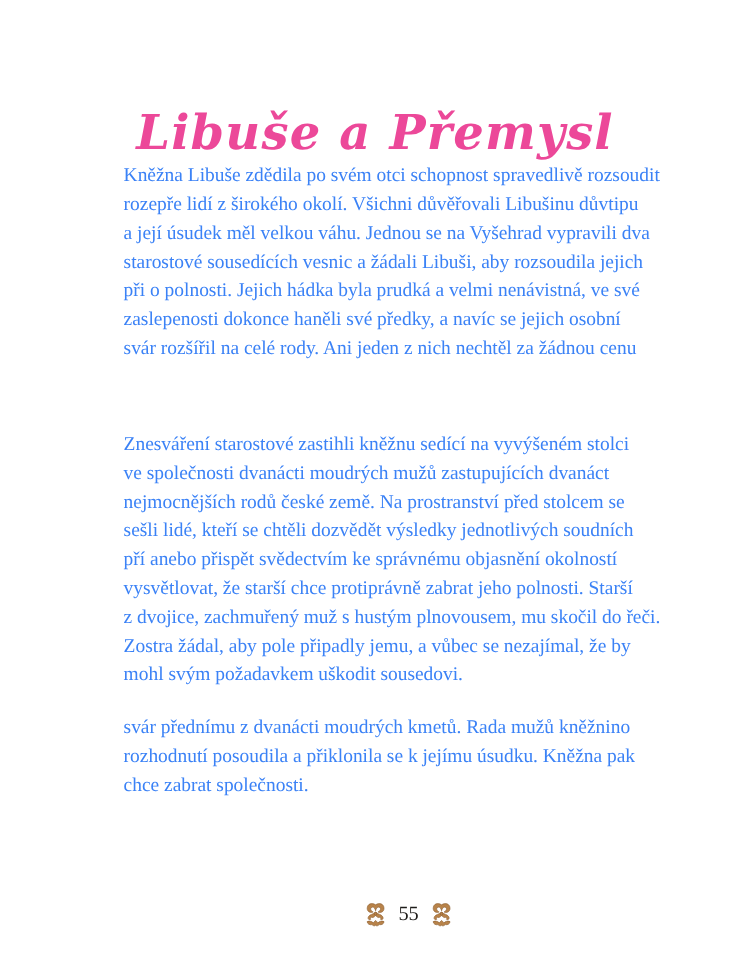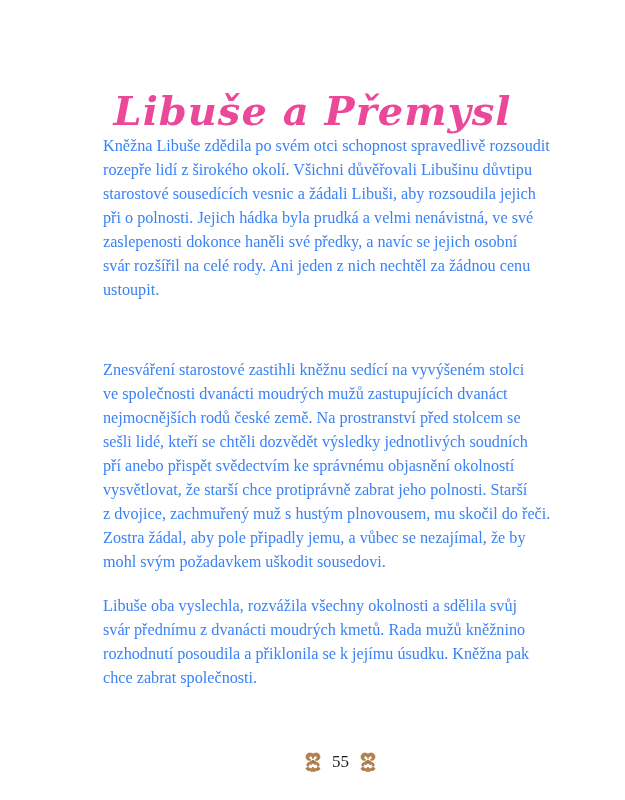--- a/index.html
+++ b/index.html
@@ -80,41 +80,40 @@
 </head>
 <body>
 
 <div class="page">
 
   <h1 class="title">Libuše a Přemysl</h1>
 
   <div class="para" id="para-1">
     <span class="line">Kněžna Libuše zdědila po svém otci schopnost spravedlivě rozsoudit</span>
     <span class="line">rozepře lidí z širokého okolí. Všichni důvěřovali Libušinu důvtipu</span>
+    <span class="line">a její úsudek měl velkou váhu. Jednou se na Vyšehrad vypravili dva</span>
     <span class="line">starostové sousedících vesnic a žádali Libuši, aby rozsoudila jejich</span>
     <span class="line">při o polnosti. Jejich hádka byla prudká a velmi nenávistná, ve své</span>
     <span class="line">zaslepenosti dokonce haněli své předky, a navíc se jejich osobní</span>
     <span class="line">svár rozšířil na celé rody. Ani jeden z nich nechtěl za žádnou cenu</span>
-    <span class="line">ustoupit.</span>
   </div>
 
   <div class="para" id="para-2">
     <span class="line">Znesváření starostové zastihli kněžnu sedící na vyvýšeném stolci</span>
     <span class="line">ve společnosti dvanácti moudrých mužů zastupujících dvanáct</span>
     <span class="line">nejmocnějších rodů české země. Na prostranství před stolcem se</span>
     <span class="line">sešli lidé, kteří se chtěli dozvědět výsledky jednotlivých soudních</span>
     <span class="line">pří anebo přispět svědectvím ke správnému objasnění okolností</span>
     <span class="line">vysvětlovat, že starší chce protiprávně zabrat jeho polnosti. Starší</span>
     <span class="line">z dvojice, zachmuřený muž s hustým plnovousem, mu skočil do řeči.</span>
     <span class="line">Zostra žádal, aby pole připadly jemu, a vůbec se nezajímal, že by</span>
     <span class="line">mohl svým požadavkem uškodit sousedovi.</span>
   </div>
 
   <div class="para" id="para-3">
-    <span class="line">Libuše oba vyslechla, rozvážila všechny okolnosti a sdělila svůj</span>
     <span class="line">svár přednímu z dvanácti moudrých kmetů. Rada mužů kněžnino</span>
     <span class="line">rozhodnutí posoudila a přiklonila se k jejímu úsudku. Kněžna pak</span>
     <span class="line">chce zabrat společnosti.</span>
   </div>
 
   <div class="footer">
     <span class="ornament">
       <svg width="22" height="22" viewBox="0 0 22 22">
         <g fill="#b8834a" stroke="#8a5a2b" stroke-width="0.5">
           <path d="M11 3 C8 1,4 2,4 6 C4 9,7 10,9 9 C7 8,6 6,8 5 C9.5 4.5,10.5 6,11 8 C11.5 6,12.5 4.5,14 5 C16 6,15 8,13 9 C15 10,18 9,18 6 C18 2,14 1,11 3 Z"></path>

